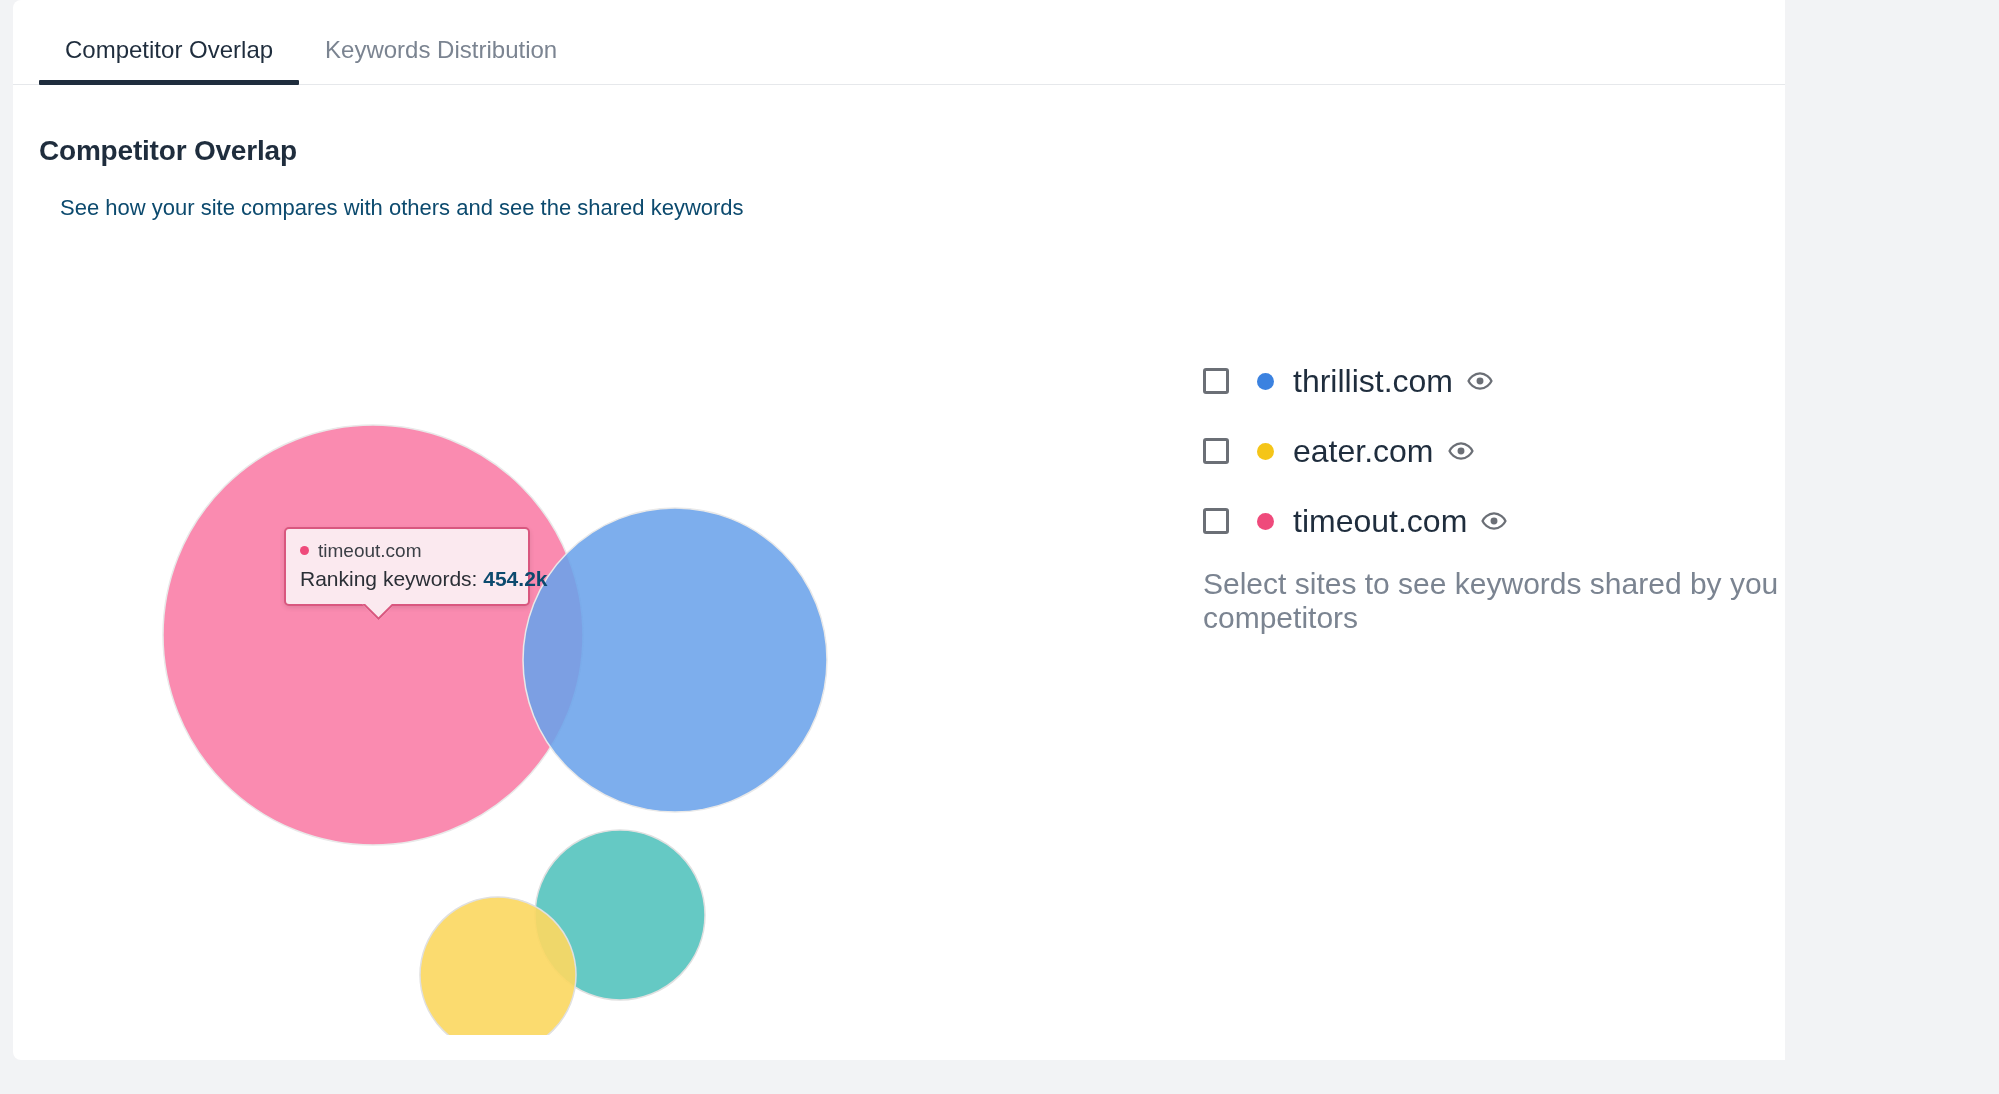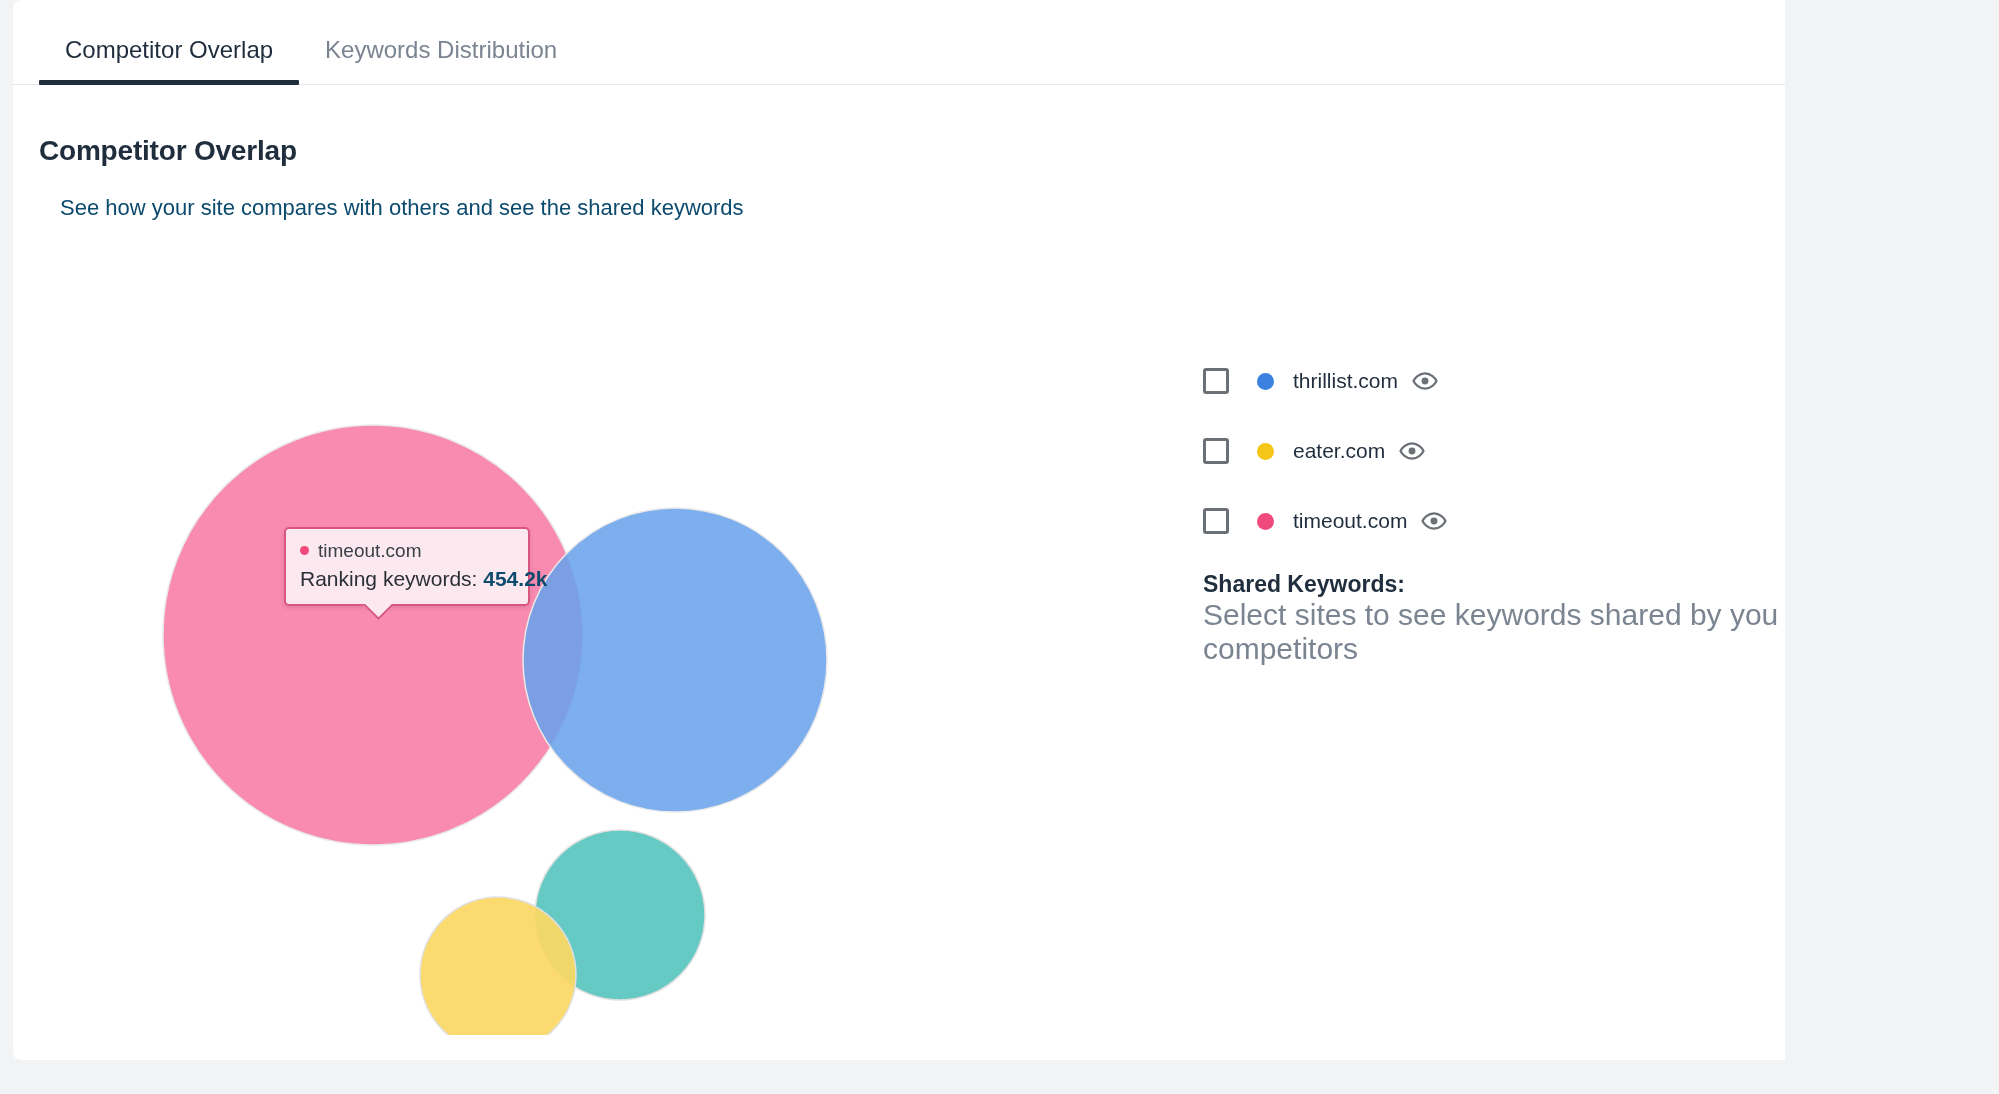--- a/index.html
+++ b/index.html
@@ -193,21 +193,21 @@
     flex: 0 0 auto;
     cursor: pointer;
   }
   .ldot {
     width: 17px; height: 17px; border-radius: 50%;
     margin-left: 28px;
     flex: 0 0 auto;
   }
   .lname {
     margin-left: 19px;
-    font-size: 21px;
+    font-size: 32px;
     color: #1f2d3d;
     white-space: nowrap;
   }
   .eye {
     margin-left: 14px;
     width: 26px; height: 26px;
     display: flex; align-items: center; justify-content: center;
     cursor: pointer;
     flex: 0 0 auto;
   }
@@ -302,18 +302,17 @@
         <div class="ldot" style="background:#ef4a7b"></div>
         <div class="lname">timeout.com</div>
         <div class="eye">
           <svg width="26" height="26" viewBox="0 0 24 24">
             <path d="M12 5C6.5 5 2.5 9.5 1.4 12c1.1 2.5 5.1 7 10.6 7s9.5-4.5 10.6-7C21.5 9.5 17.5 5 12 5z" fill="none" stroke="#6b6f76" stroke-width="2"></path>
             <circle cx="12" cy="12" r="3.2" fill="#6b6f76"></circle>
           </svg>
         </div>
       </div>
 
-      <div class="shared-title">Shared Keywords:</div>
       <div class="shared-sub">Select sites to see keywords shared by you and/or your competitors</div>
     </div>
 
   </div>
 </div>
 
 </body></html>

